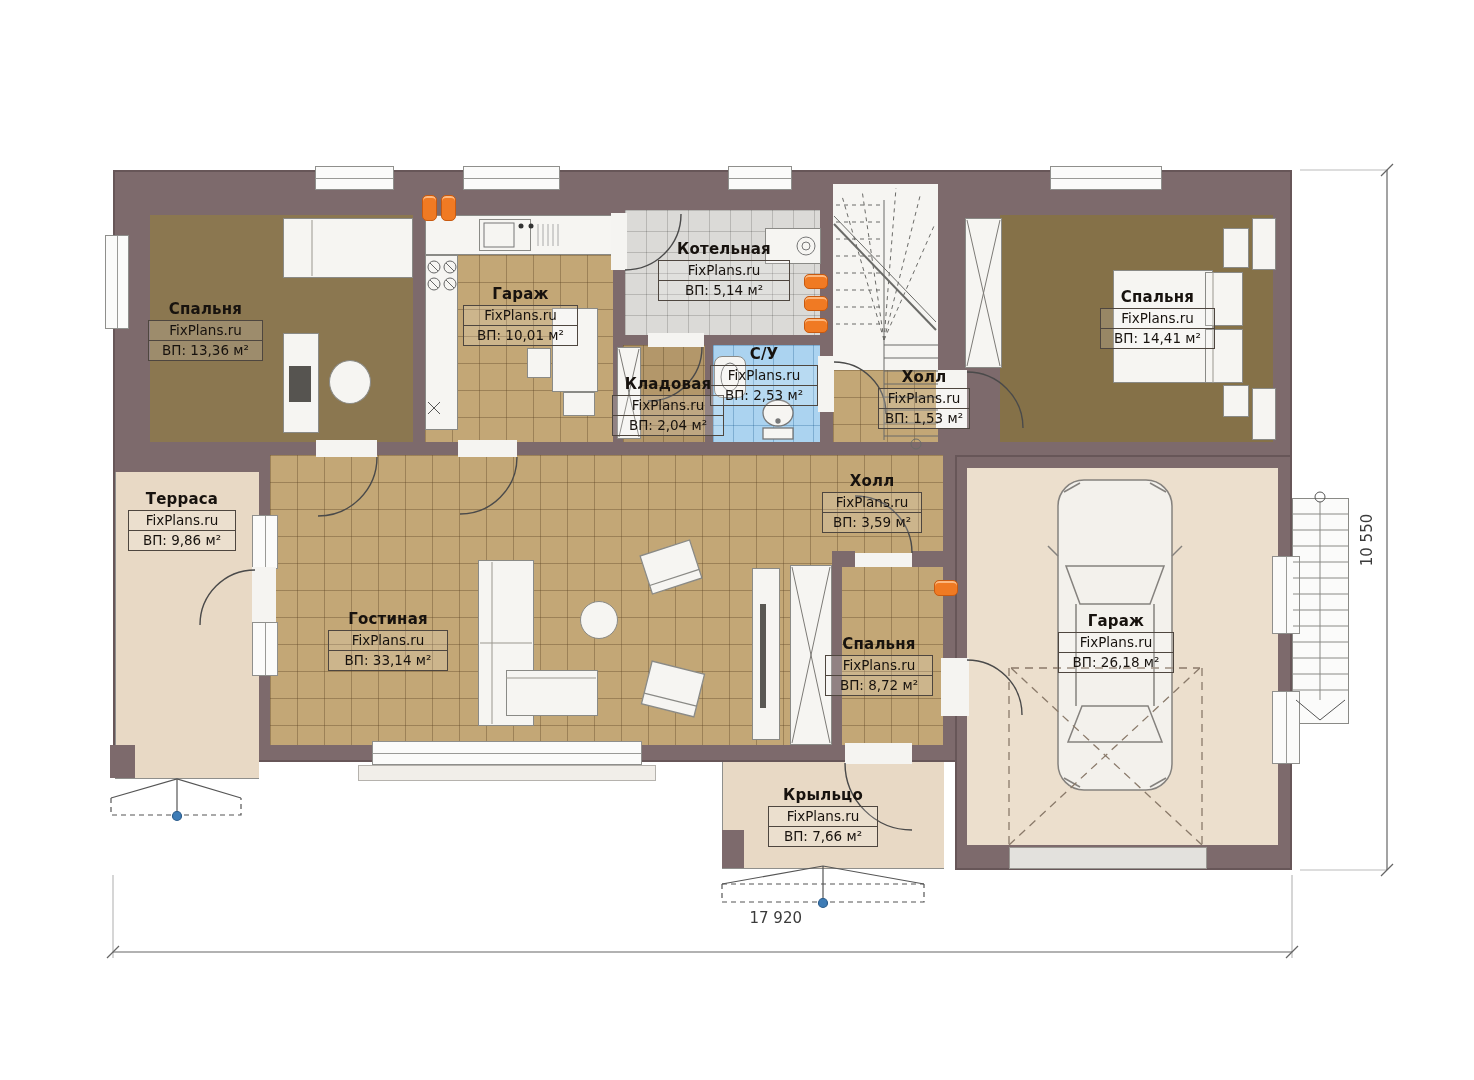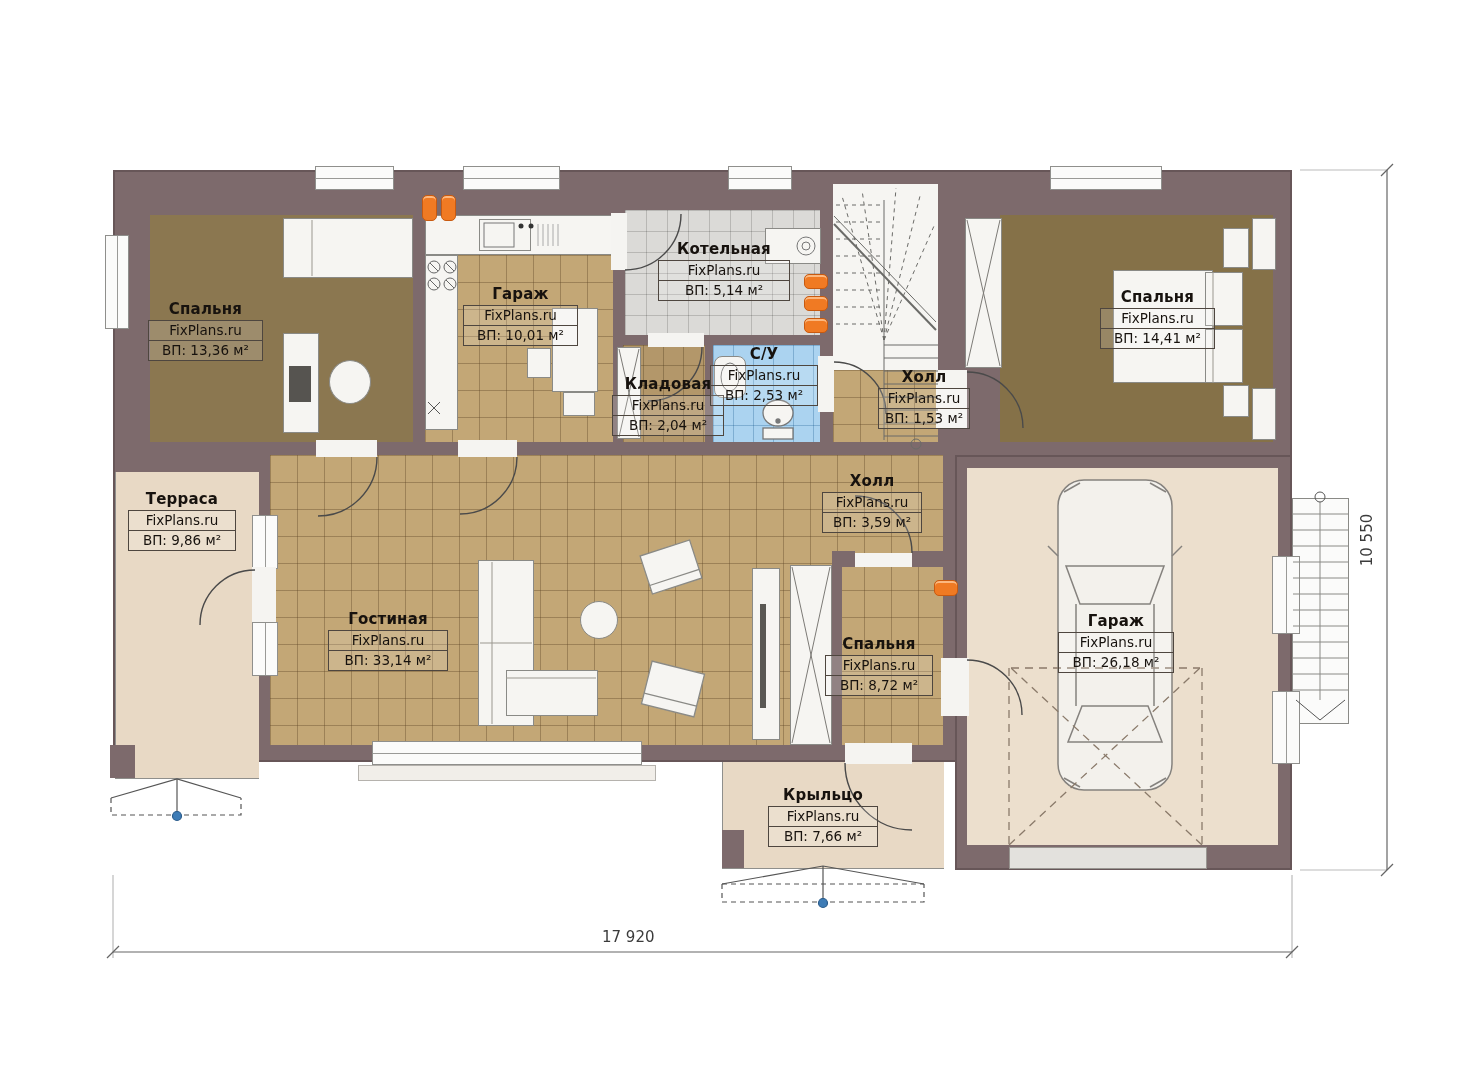--- a/index.html
+++ b/index.html
@@ -405,16 +405,16 @@
       </div>
   </div>
   <div class="room-label" style="left:768px;top:786px;width:110px;">
     <div class="rn">Крыльцо</div>
     <div class="lbox">
         <div class="site">FixPlans.ru</div>
       <div class="area">ВП: 7,66 м²</div>
       </div>
   </div>
 
-  <div class="dim" style="left:602px;top:928px;width:200px;text-align:left;">17 920</div>
+  <div class="dim" style="left:602px;top:909px;width:200px;text-align:right;">17 920</div>
   <div class="dim dim-v" style="left:1358px;top:590px;width:100px;text-align:center;">10 550</div>
 
 </div>
 
 </body></html>

